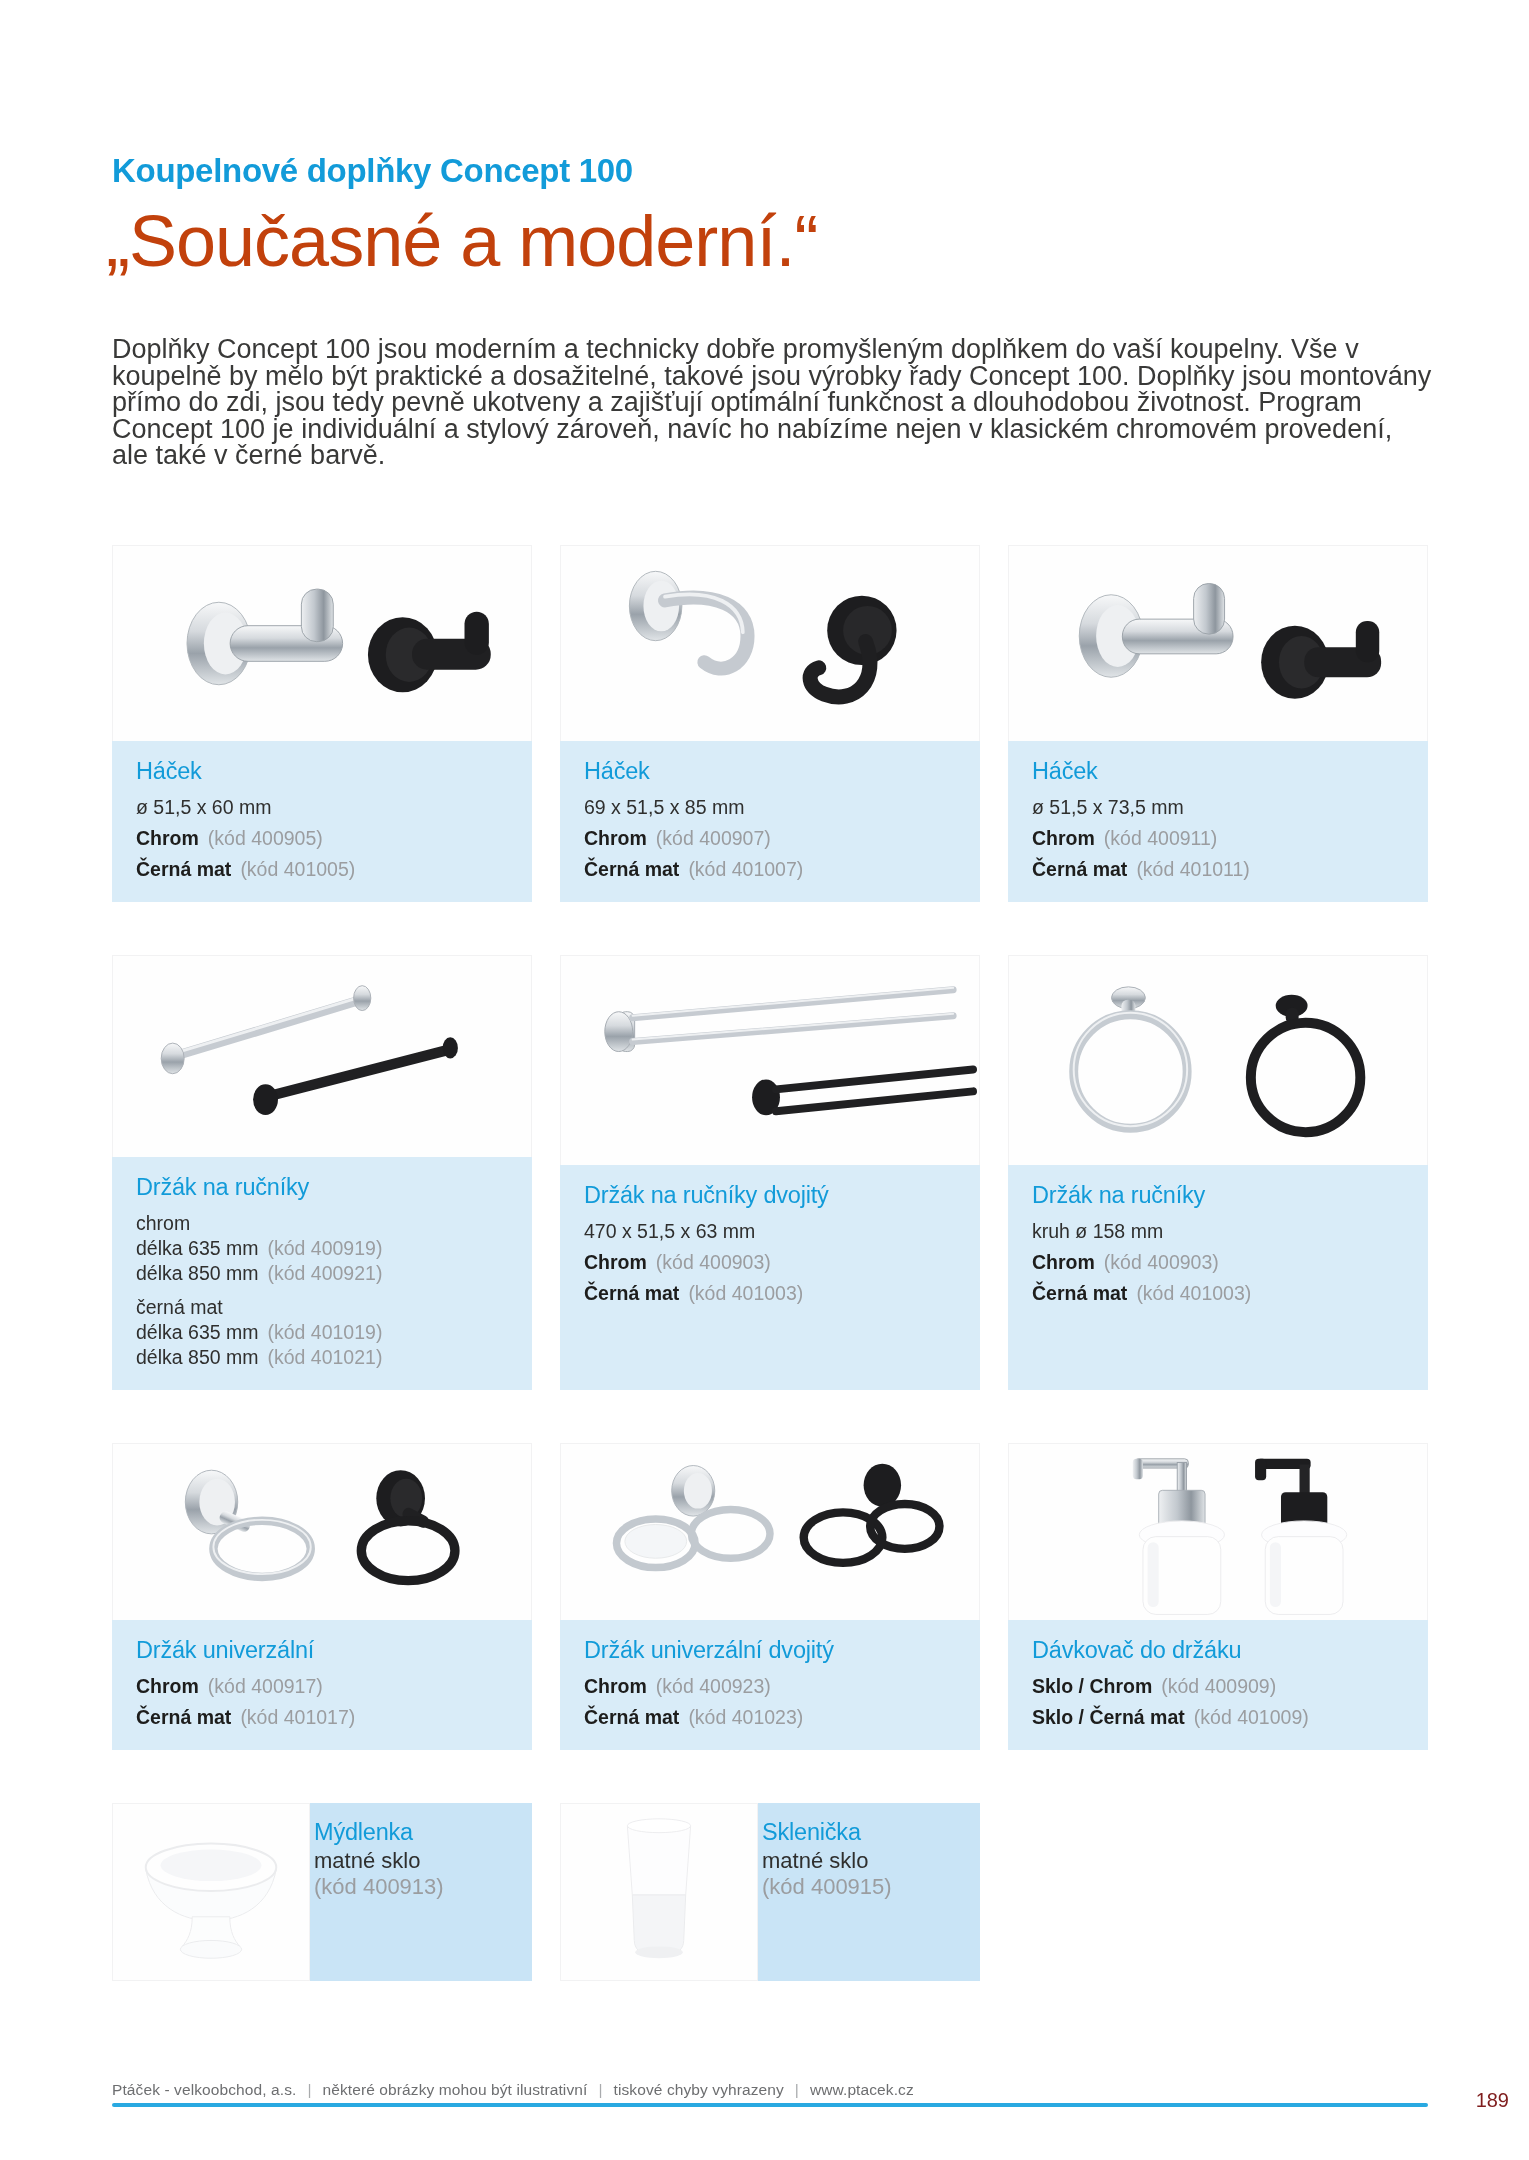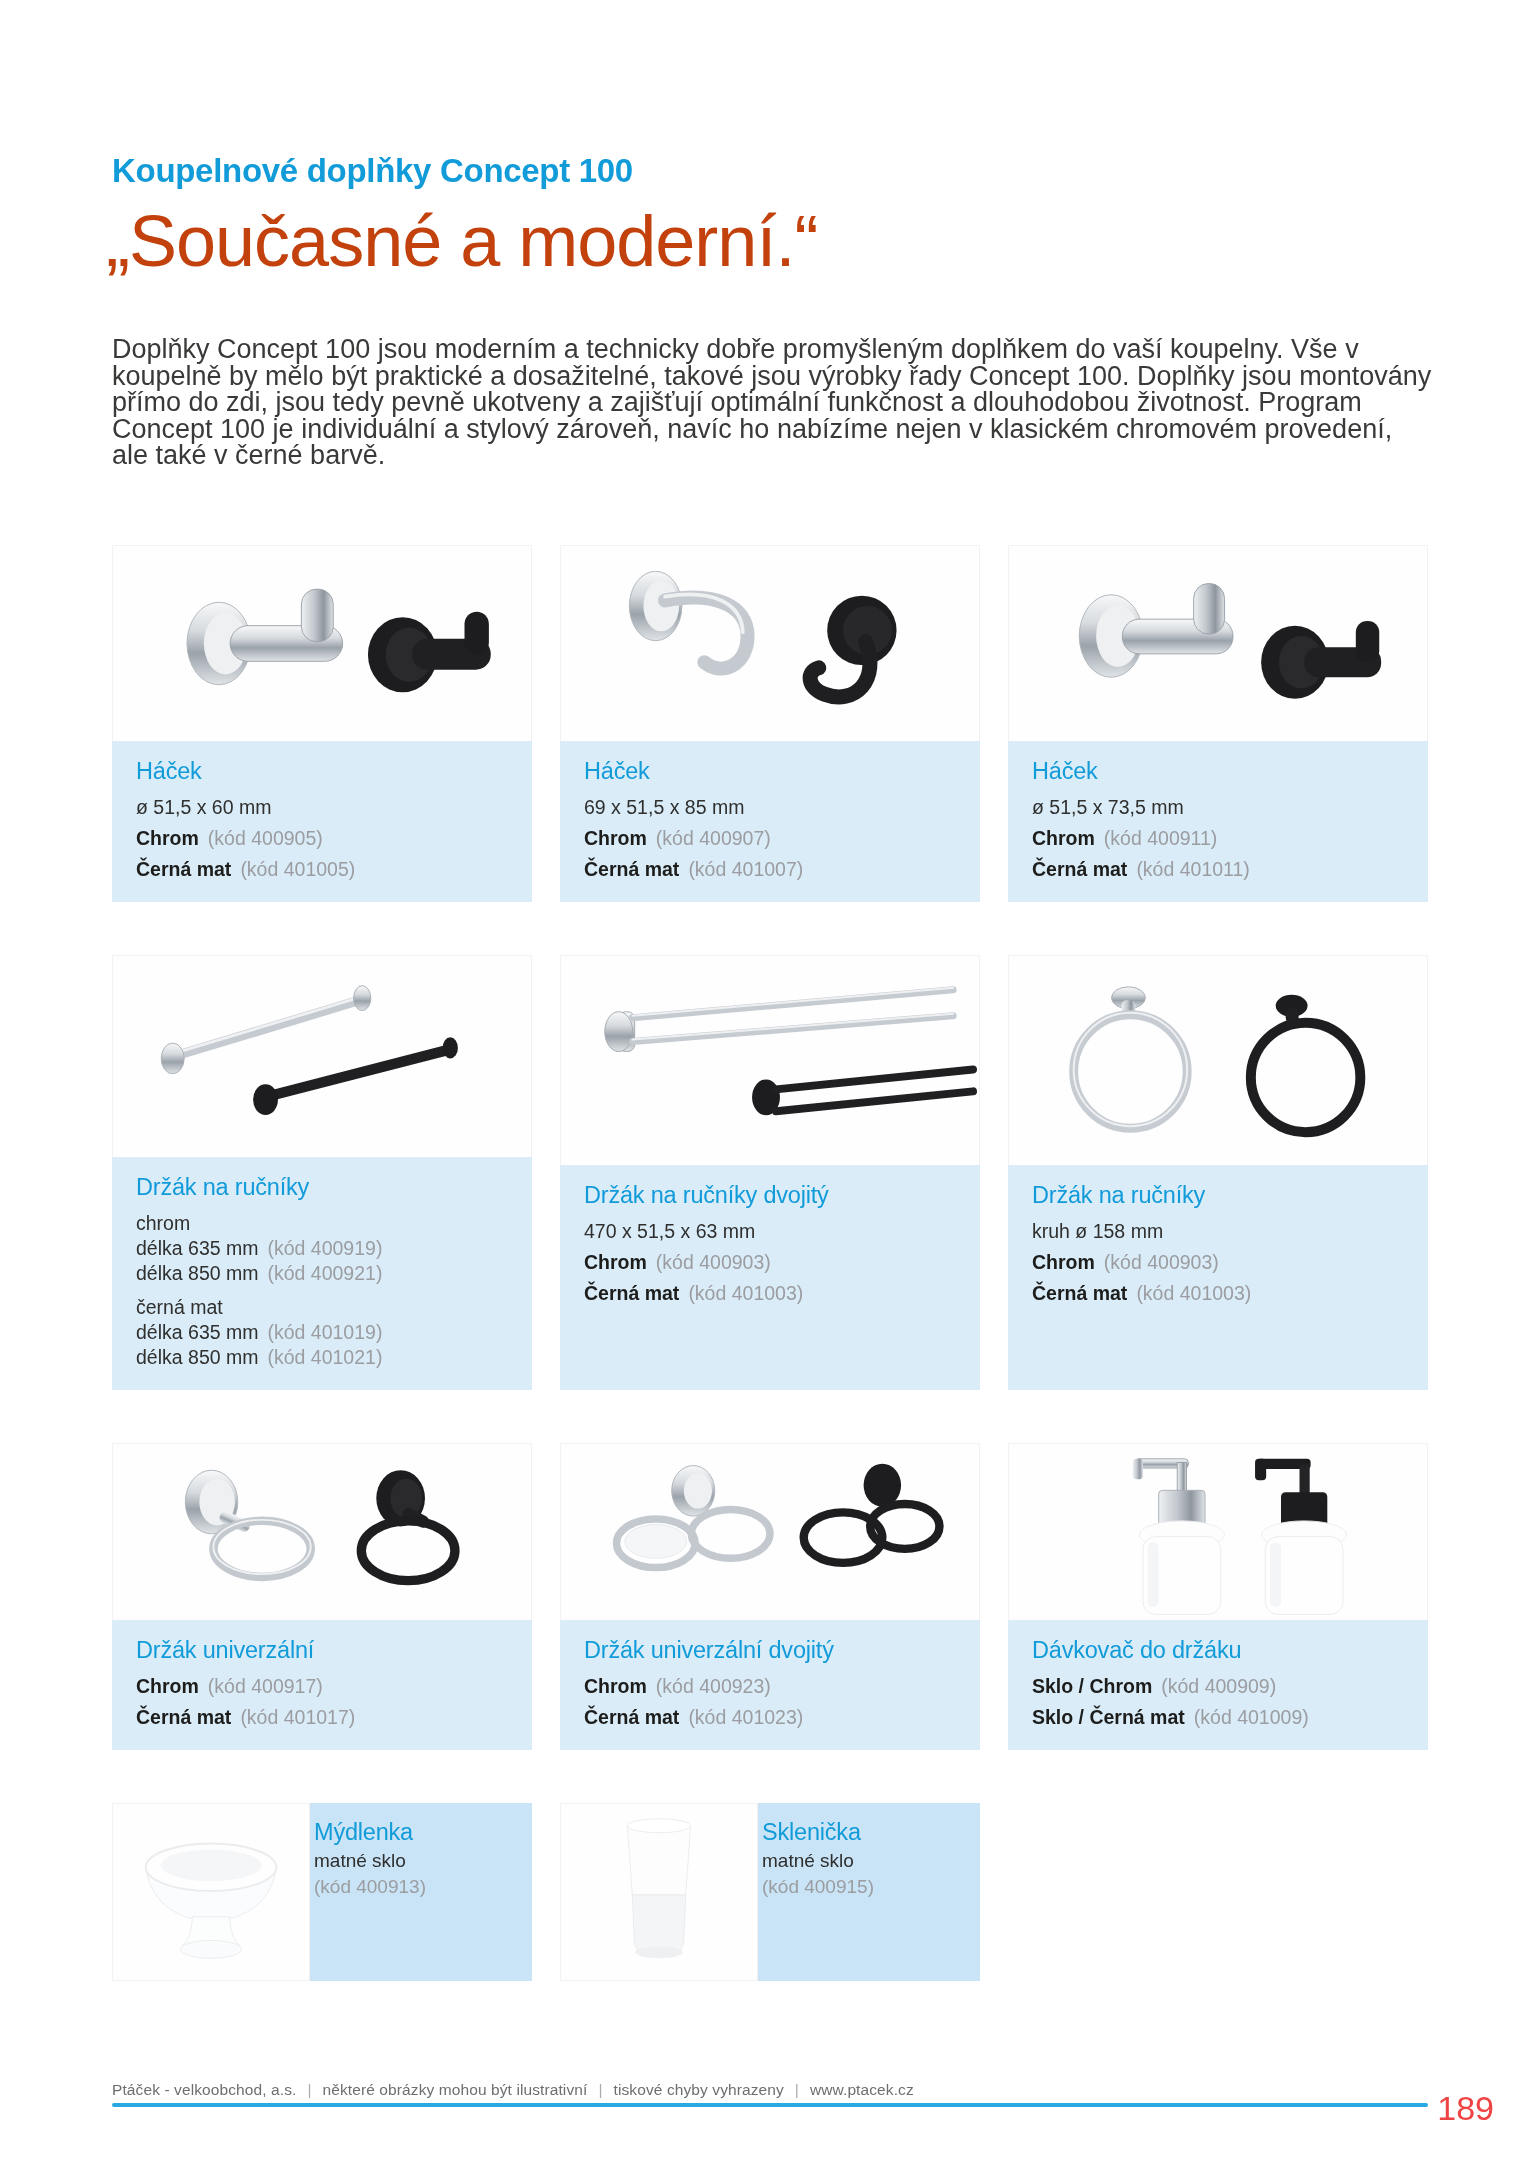--- a/index.html
+++ b/index.html
@@ -44,33 +44,33 @@
   .line.gap { margin-top:13px; }
   .line .b { font-weight:bold; color:#1d1d1c; }
   .line .t { color:#2F2F2E; }
   .line .code { color:#9B9DA0; }
   .line .t + .code, .line .b + .code { margin-left:9px; }
   
   .card.split { flex-direction:row; height:178px; }
   .card.split .card-img { width:198px; height:178px; border:1px solid #f2f2f3; flex:none; }
   .card.split .card-body { background:#C9E4F6; padding:16px 10px 10px 4px; }
   .card.split .card-title { margin-bottom:3px; }
-  .card.split .line { margin-bottom:2px; font-size:19px; line-height:24px; }
+  .card.split .line { margin-bottom:2px; font-size:22px; line-height:24px; }
   .footer-text {
     position:absolute; left:112px; top:2081px;
     font-size:15.5px; color:#6D6E70; letter-spacing:0.1px;
   }
   .footer-text .sep { color:#A9ABAD; margin:0 11px; font-weight:400; }
   .footer-rule {
     position:absolute; left:112px; top:2103px; width:1316px; height:4px;
     background:#29A9E1; border-radius:2px;
   }
   .page-num {
-    position:absolute; right:35px; top:2089px;
-    font-size:34px; color:#ef4444;
+    position:absolute; right:20px; top:2089px;
+    font-size:20px; color:#7f1d1d;
   }
   .svg-defs { position:absolute; width:0; height:0; overflow:hidden; }
 </style>
 </head>
 <body>
 
 <svg class="svg-defs" aria-hidden="true">
   <defs>
     <linearGradient id="gMetalV" x1="0" y1="0" x2="0" y2="1">
       <stop offset="0" stop-color="#f7f8f9"></stop>

